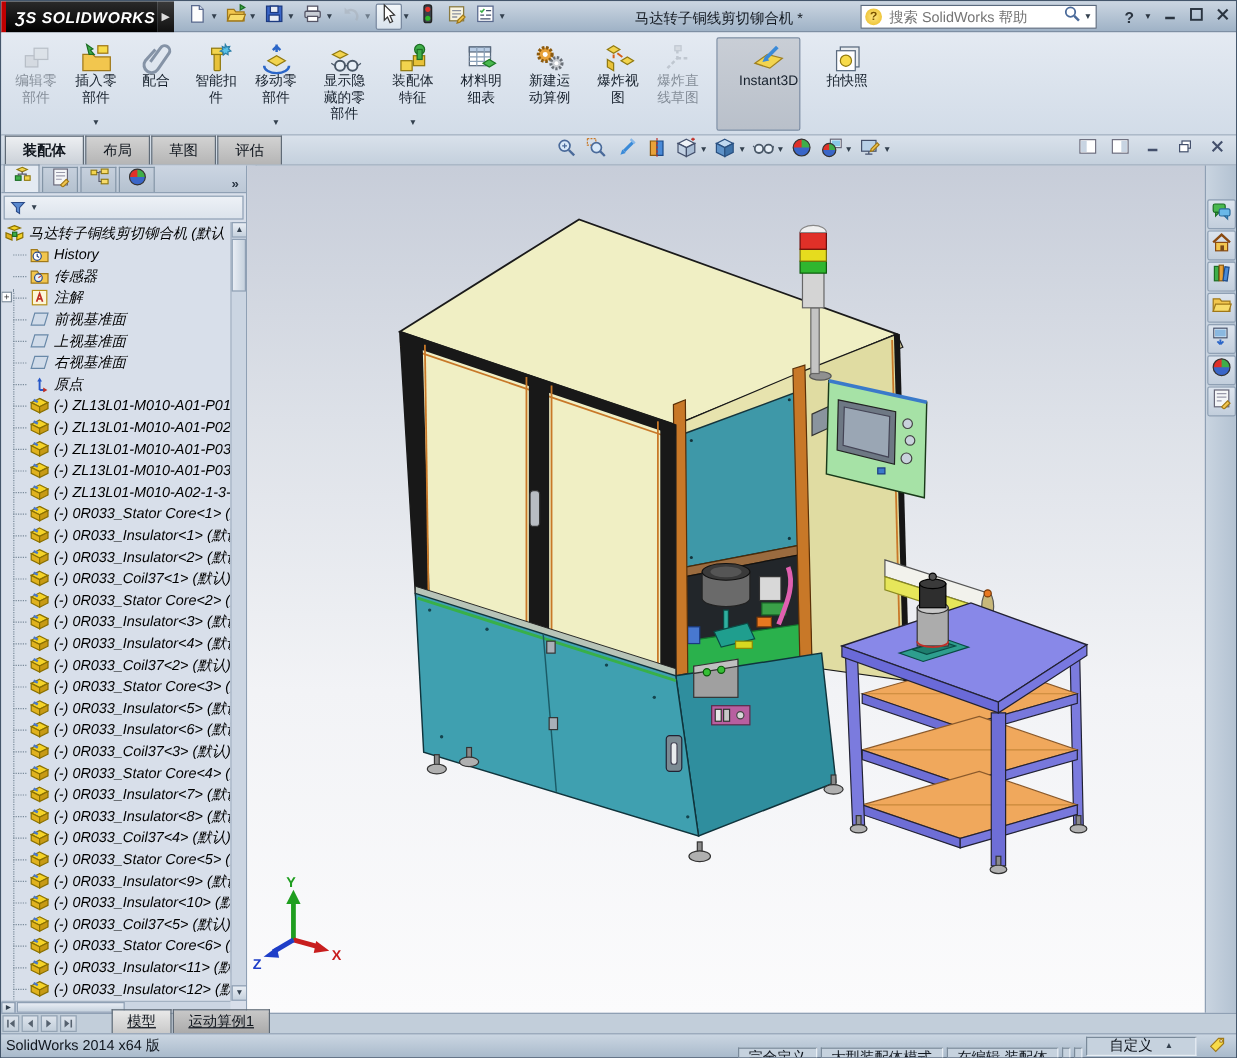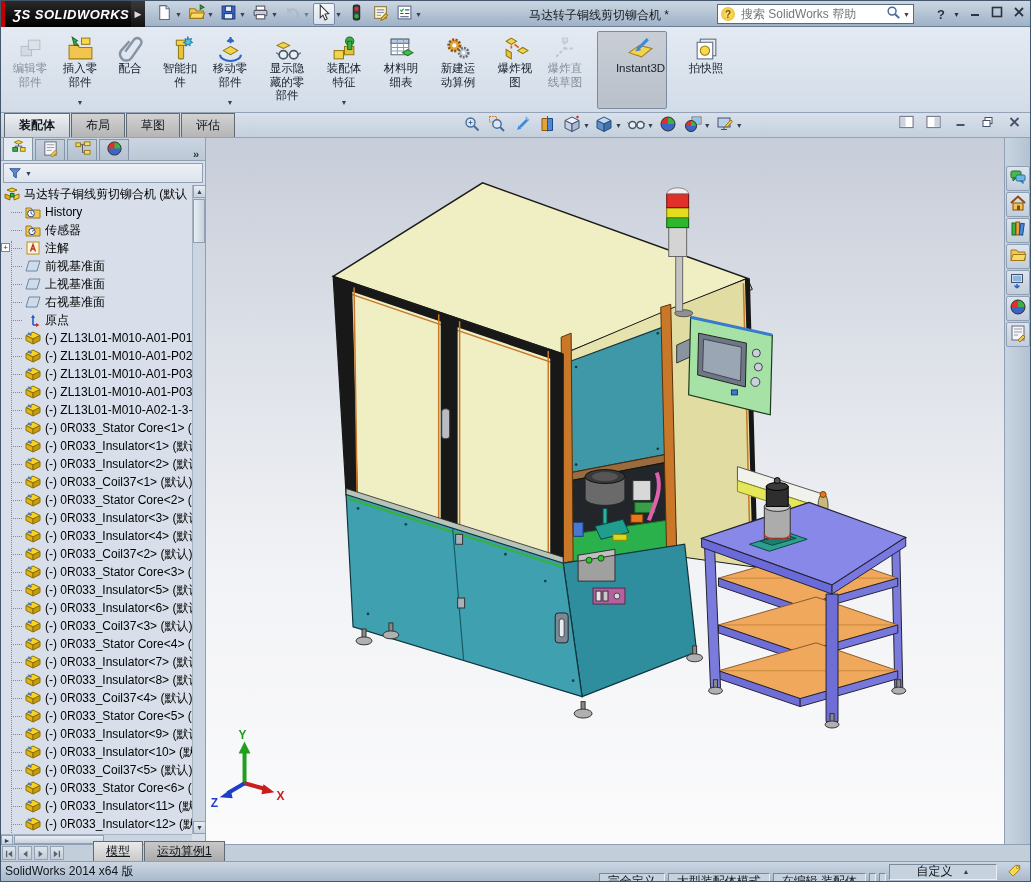--- a/index.html
+++ b/index.html
@@ -75,21 +75,21 @@
   #panel-tabs{height:23px;display:flex;align-items:flex-end;background:linear-gradient(#CBD5E2,#BCC8D6);border-bottom:1px solid #8FA0B4;}
   .ptab{width:30px;height:21px;display:flex;align-items:center;justify-content:center;
     background:linear-gradient(#C6D0DD,#B4C1CF);border:1px solid #8394A6;border-bottom:none;margin-left:2px;}
   .ptab.active{background:#E4EAF2;height:23px;}
   .ptab svg{width:17px;height:17px;}
   #panel-overflow{margin-left:auto;margin-right:6px;font-size:11px;color:#2A3644;font-weight:bold;}
   #filter-row{height:20px;margin:2px;border:1px solid #8FA0B4;background:linear-gradient(#EDF1F6,#DCE3EC);
     display:flex;align-items:center;padding:0 4px;gap:3px;}
   #filter-row svg{width:14px;height:13px;}
   #filter-row .dd{font-size:7px;color:#33404E;}
-  #tree{position:absolute;left:0;top:47px;right:13px;bottom:10px;overflow:hidden;font-size:12px;color:#000;}
+  #tree{position:absolute;left:0;top:47px;right:13px;bottom:10px;overflow:hidden;font-size:12px;color:#000;font-style:italic;}
   #tree-root{height:18px;display:flex;align-items:center;padding-left:3px;white-space:nowrap;}
   #tree-root .ticon{margin-right:3px;}
   .ticon{width:17px;height:15px;display:inline-flex;flex:none;}
   .ticon svg{width:16px;height:14px;}
   #tree-guide{position:absolute;left:10px;top:56px;height:628px;border-left:1px dotted #7A8A9A;}
   .trow{position:relative;height:18px;display:flex;align-items:center;padding-left:24px;white-space:nowrap;overflow:hidden;}
   .trow::before{content:"";position:absolute;left:10px;top:9px;width:11px;border-top:1px dotted #7A8A9A;}
   .trow .tlabel{margin-left:3px;}
   .texp{display:none;position:absolute;left:0px;top:4px;width:9px;height:9px;background:#fff;border:1px solid #7A8A9A;
     font-size:8px;line-height:7px;text-align:center;color:#333;}
@@ -133,21 +133,21 @@
   .btab.active{background:linear-gradient(#E9E9E9,#C9C9C9);}
 
   
   #statusbar{position:absolute;left:0;bottom:0;width:100%;height:20px;
     background:linear-gradient(#CBD6E2,#A9BACB);border-top:1px solid #8FA0B4;
     display:flex;align-items:center;font-size:12px;color:#10161E;padding:0 4px;}
   #status-left{flex:1;}
   .seg{border:1px solid;border-color:#7A8A9A #E8EEF4 #E8EEF4 #7A8A9A;background:#C6D2DE;
     padding:1px 8px;margin-left:3px;height:16px;display:flex;align-items:center;}
   .seg.thin{width:7px;padding:0;}
-  #custom-seg{width:108px;justify-content:center;gap:10px;}
+  #custom-seg{width:92px;justify-content:center;gap:10px;}
   #custom-seg .up{font-size:7px;color:#33404E;}
   #tag-icon{margin:0 4px 0 10px;}
   #tag-icon svg{width:15px;height:15px;}
 </style>
 </head>
 <body>
 
 <div id="app">
 
   <div id="titlebar">

